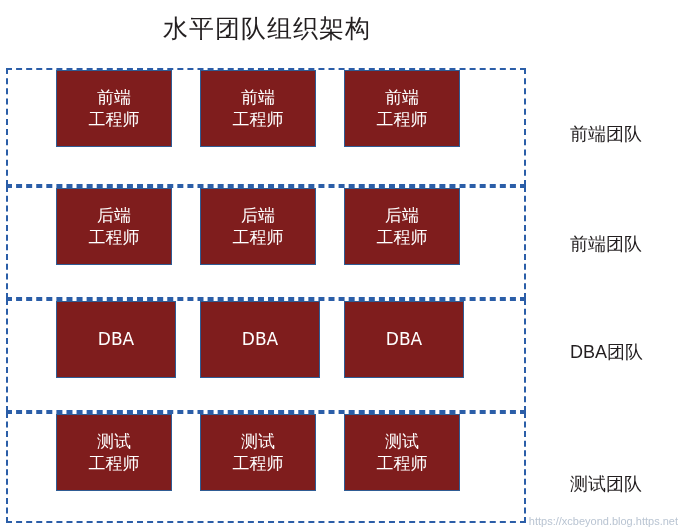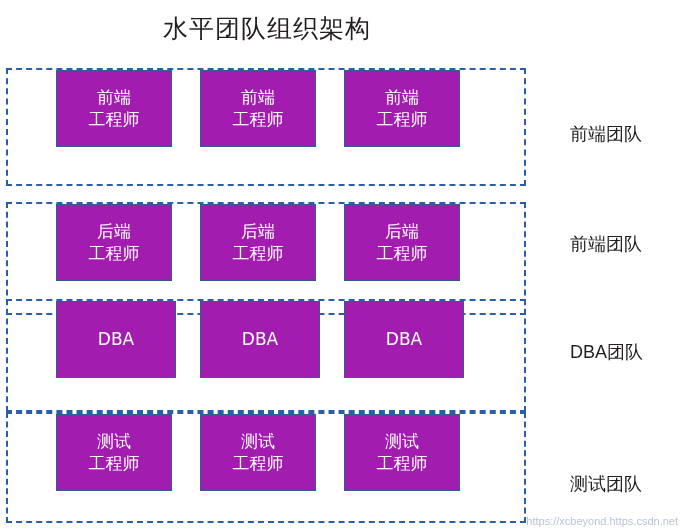--- a/index.html
+++ b/index.html
@@ -35,29 +35,29 @@
   }
   .row {
     position: absolute;
     left: 0;
     width: 520px;
     border: 2px dashed #2b5ea8;
     box-sizing: border-box;
     background: transparent;
   }
   .row-0 { top: 0px;   height: 118px; }
-  .row-1 { top: 134px; height: 113px; }
+  .row-1 { top: 118px; height: 113px; }
   .row-2 { top: 231px; height: 113px; }
   .row-3 { top: 344px; height: 111px; }
 
   .node {
     position: absolute;
     width: 114px;
     height: 75px;
-    background: #a21caf;
+    background: #7f1d1d;
     border: 1.5px solid #2f5c94;
     color: #ffffff;
     display: flex;
     flex-direction: column;
     align-items: center;
     justify-content: center;
     font-size: 17px;
     line-height: 1.28;
     font-family: "DejaVu Sans", sans-serif;
     text-align: center;
@@ -155,13 +155,13 @@
     </div>
   </div>
 
 </div>
 
 <div class="row-label label-0">前端团队</div>
 <div class="row-label label-1">前端团队</div>
 <div class="row-label label-2">DBA团队</div>
 <div class="row-label label-3">测试团队</div>
 
-<div class="watermark">https://xcbeyond.https.csdn.net</div>
+<div class="watermark">https://xcbeyond.blog.https.net</div>
 
 </body></html>

